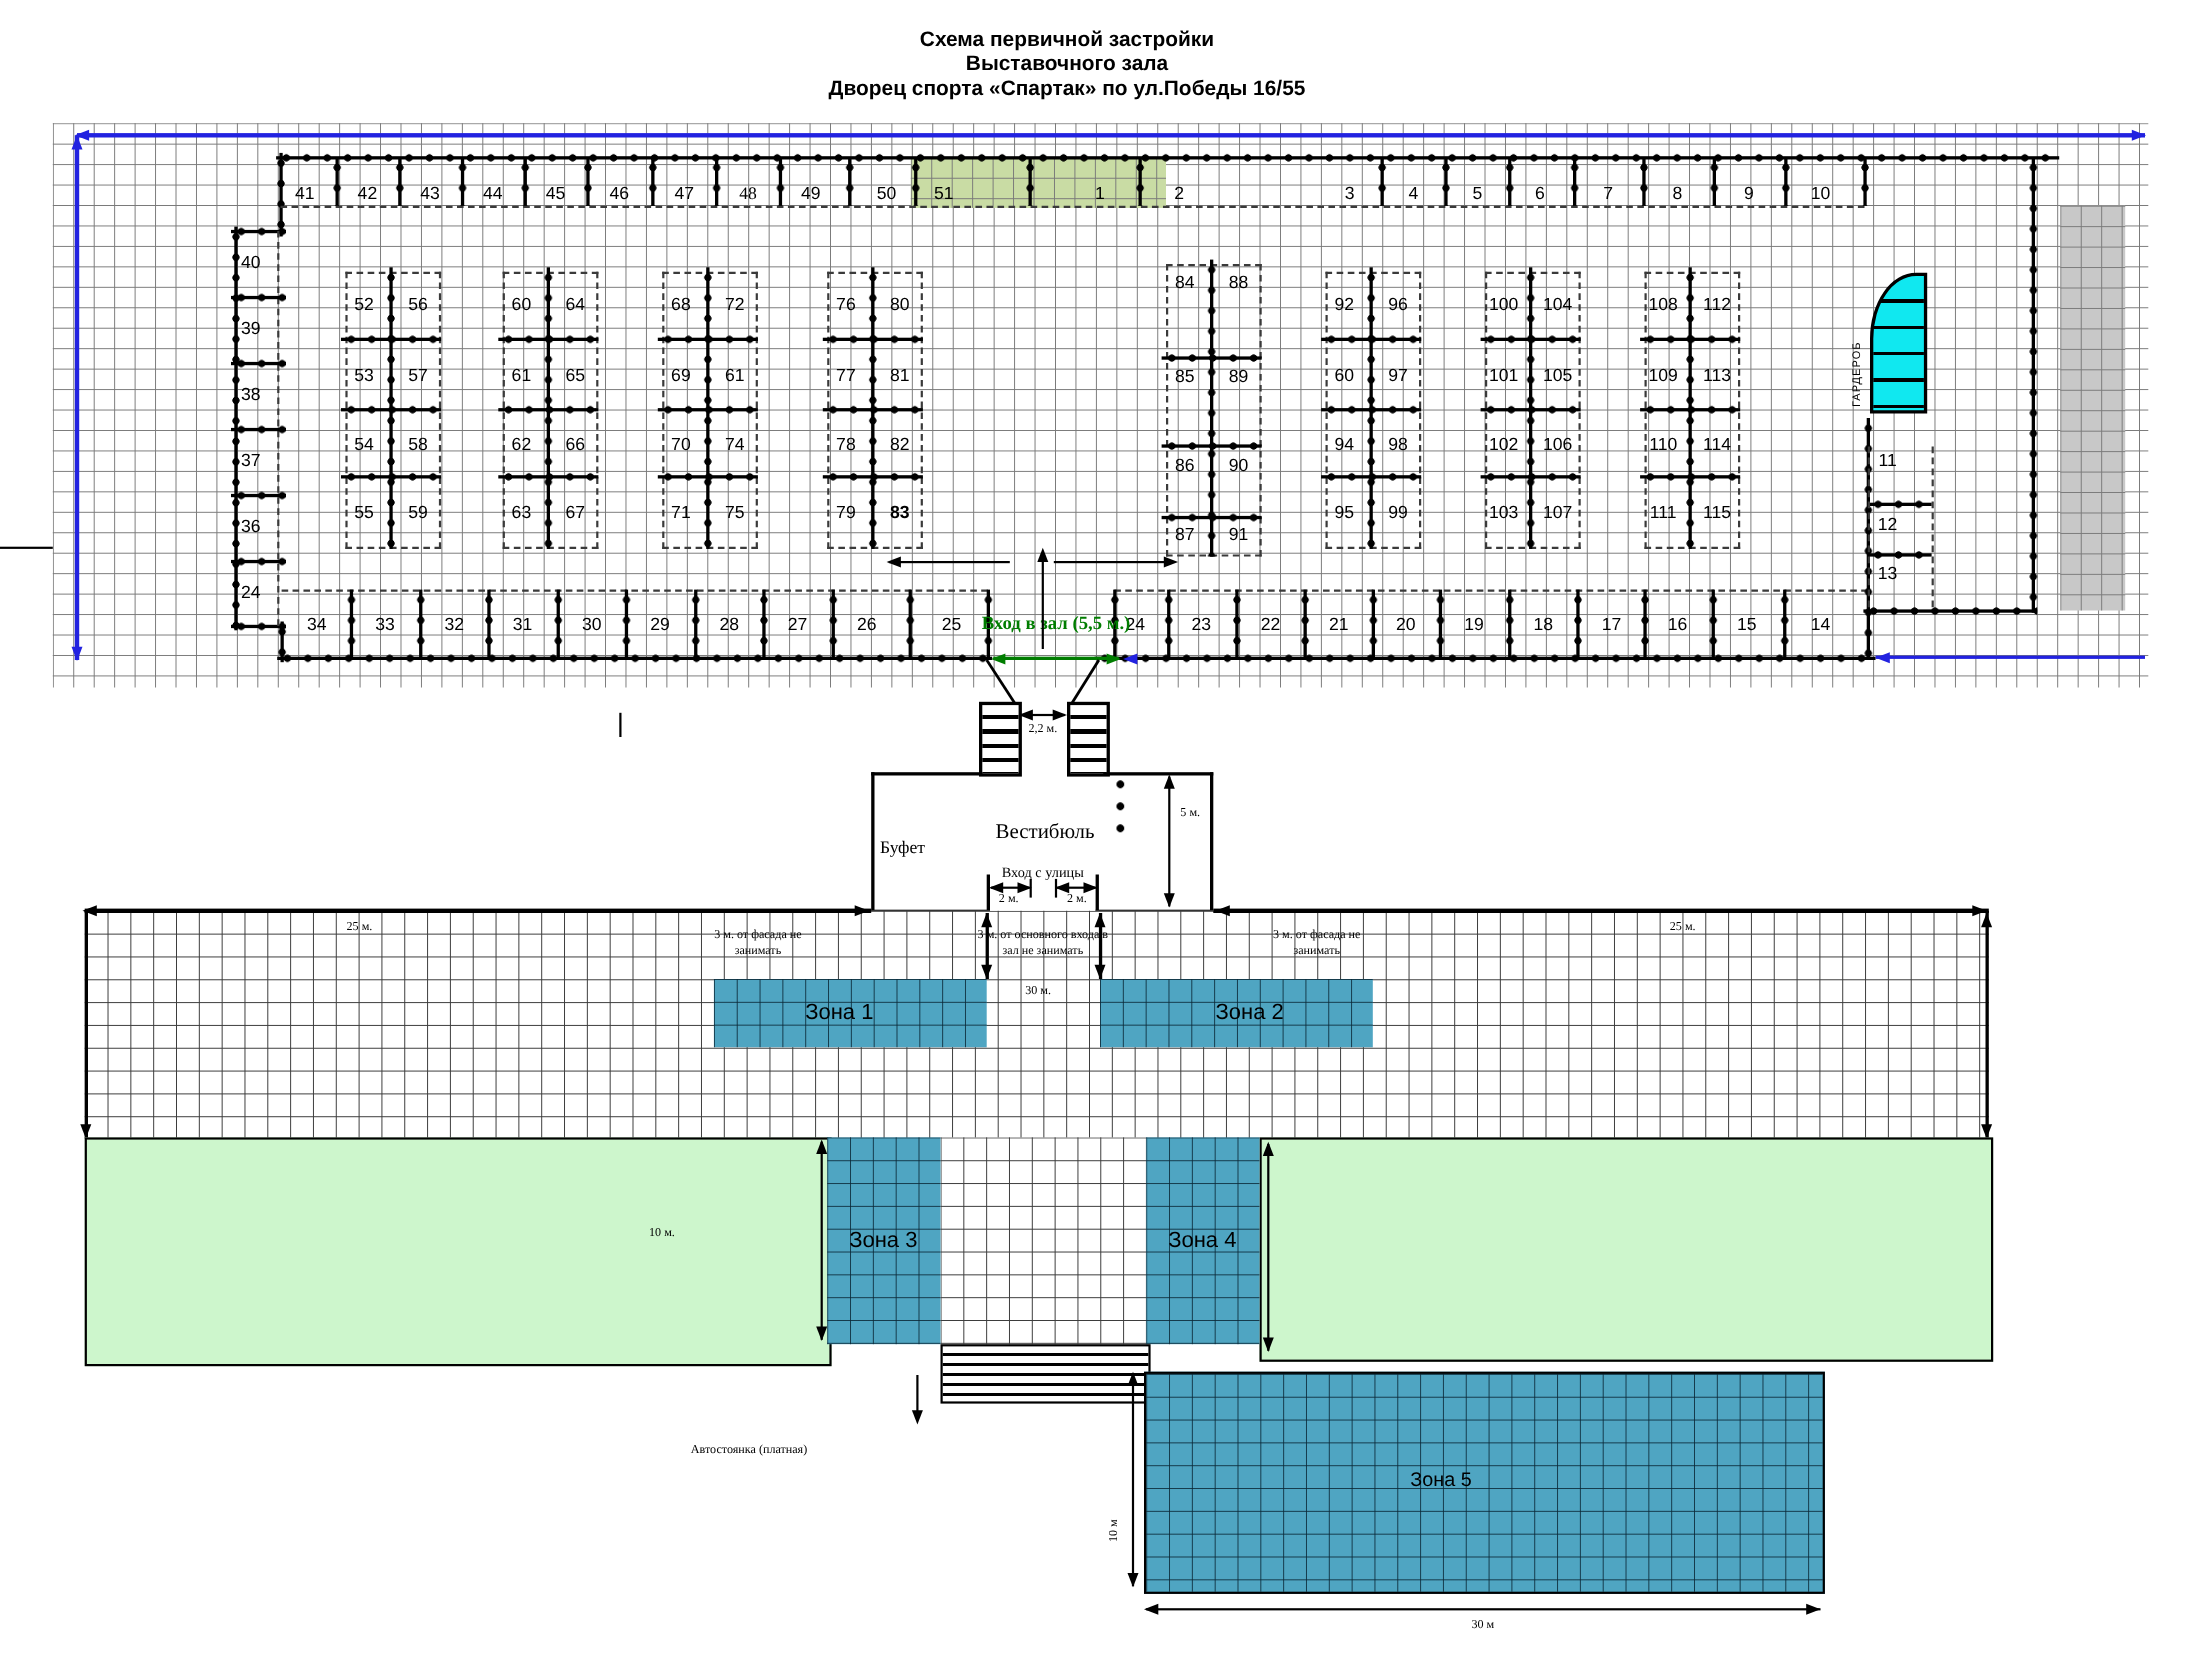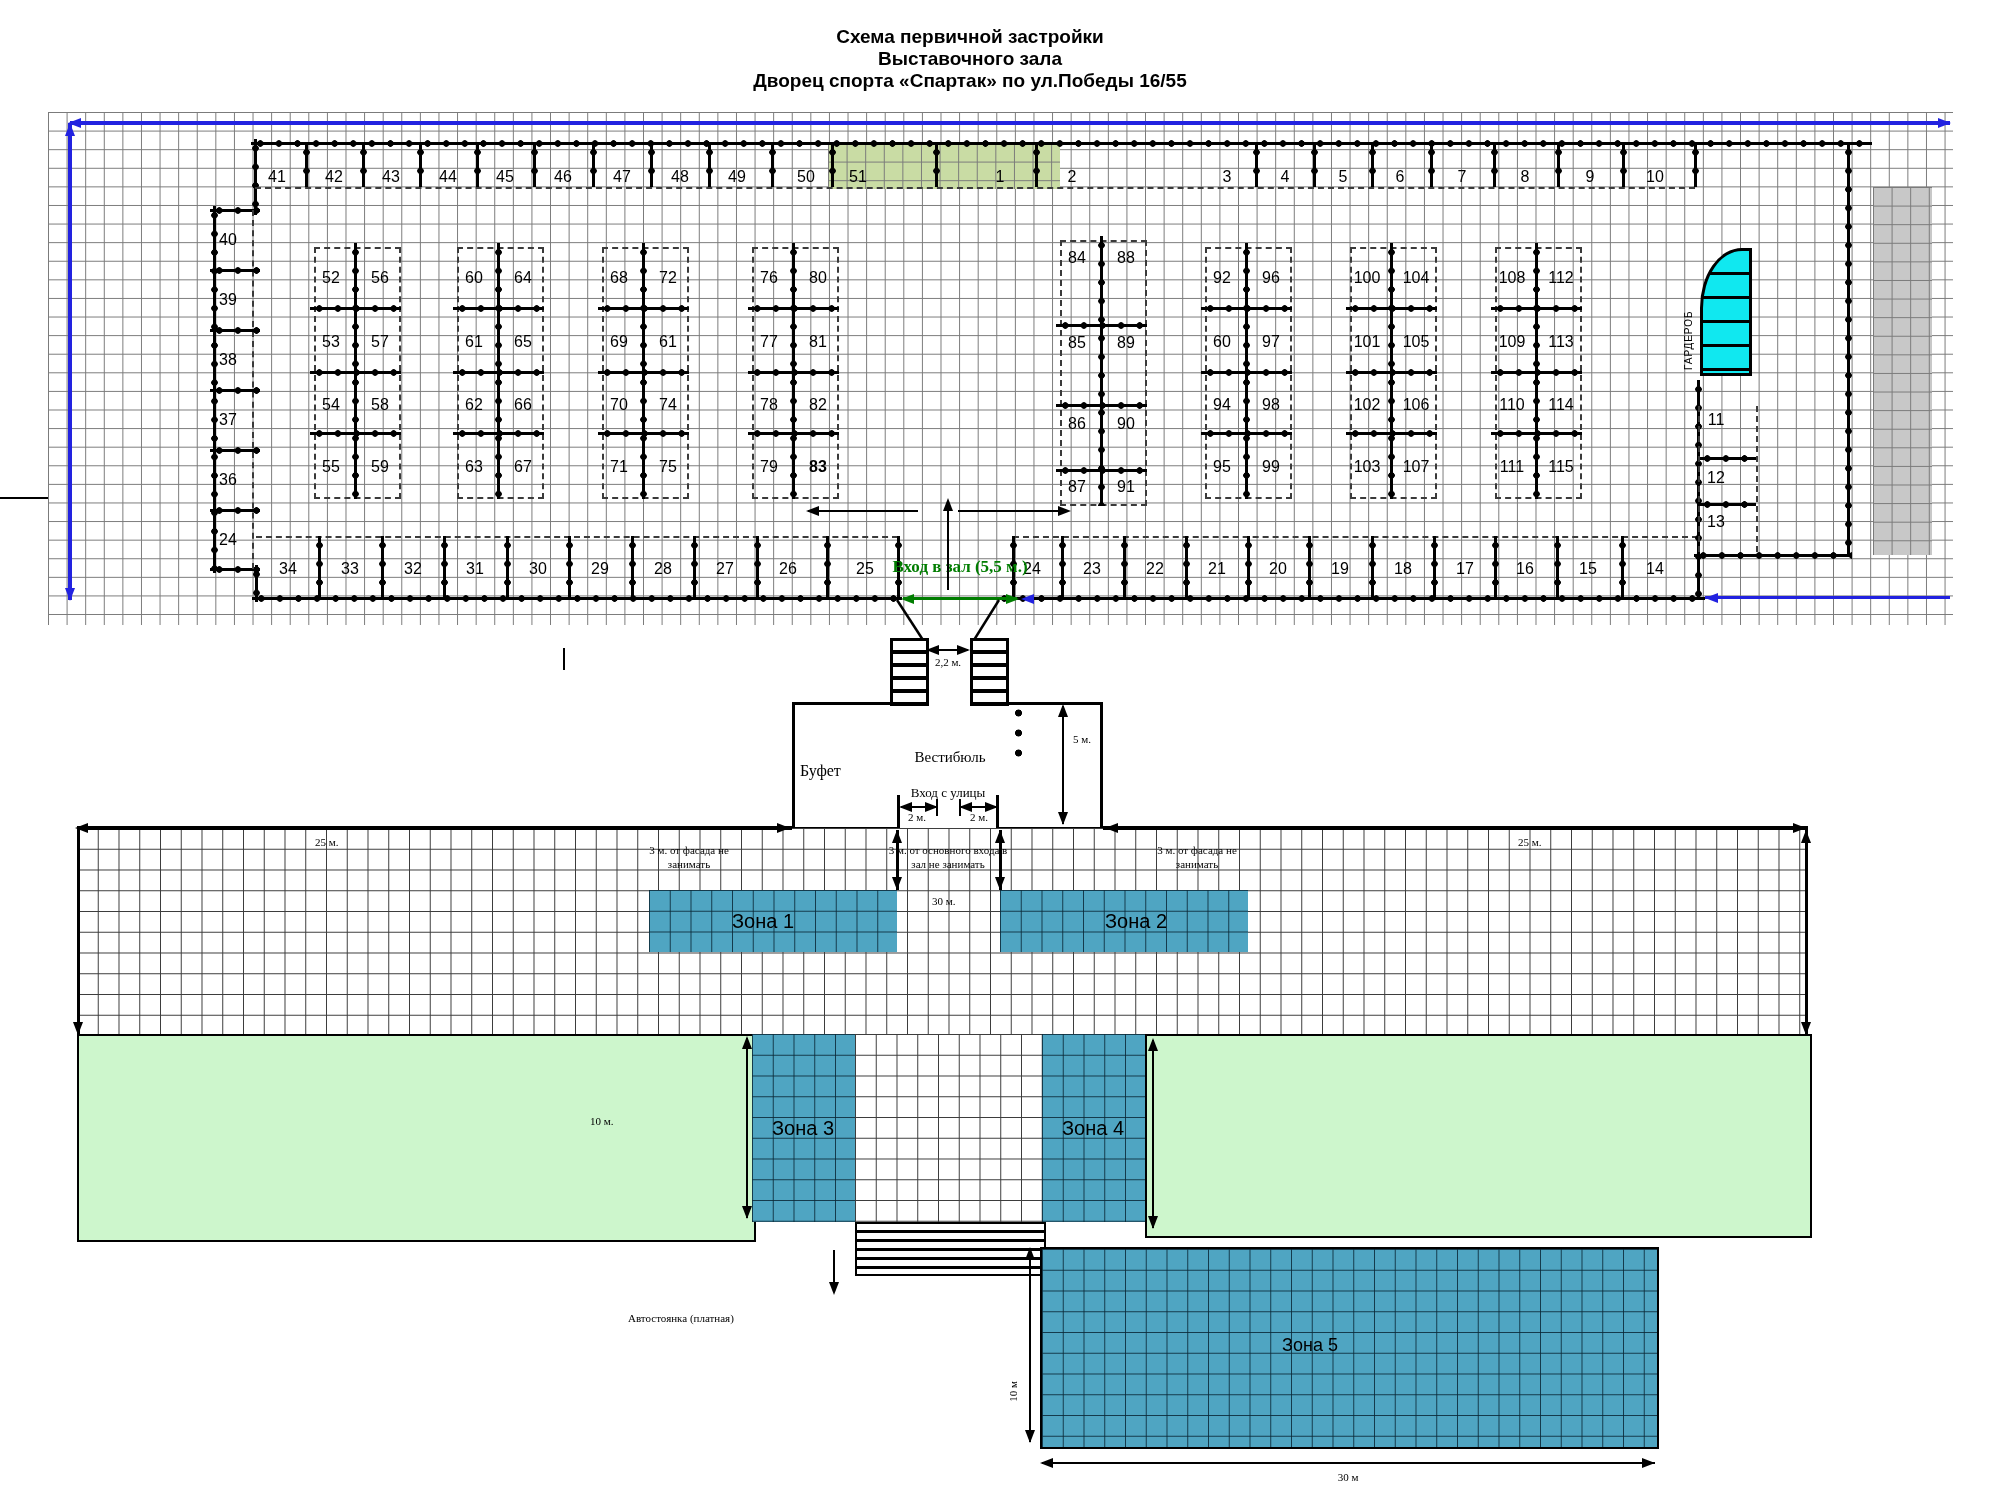--- a/index.html
+++ b/index.html
@@ -104,21 +104,21 @@
   <div class="wall-h" style="left:1698px;top:500px;width:58px;"></div>
 
   <div id="booths">
       <div class="num" style="left: 277px; top: 167px;">41</div>
       <div class="num" style="left: 334px; top: 167px;">42</div>
       <div class="num" style="left: 391px; top: 167px;">43</div>
       <div class="num" style="left: 448px; top: 167px;">44</div>
       <div class="num" style="left: 505px; top: 167px;">45</div>
       <div class="num" style="left: 563px; top: 167px;">46</div>
       <div class="num" style="left: 622px; top: 167px;">47</div>
-      <div class="num" style="left: 680px; top: 167px;">48</div>
+      <div class="num" style="left: 680px; top: 167px; font-family: Liberation Serif, serif;">48</div>
       <div class="num" style="left: 737px; top: 167px;">49</div>
       <div class="num" style="left: 806px; top: 167px;">50</div>
       <div class="num" style="left: 858px; top: 167px;">51</div>
       <div class="num" style="left: 1000px; top: 167px;">1</div>
       <div class="num" style="left: 1072px; top: 167px;">2</div>
       <div class="num" style="left: 1227px; top: 167px;">3</div>
       <div class="num" style="left: 1285px; top: 167px;">4</div>
       <div class="num" style="left: 1343px; top: 167px;">5</div>
       <div class="num" style="left: 1400px; top: 167px;">6</div>
       <div class="num" style="left: 1462px; top: 167px;">7</div>
@@ -330,21 +330,21 @@
   <div class="dimc" style="left:948px;top:655px;">2,2 м.</div>
   <div class="thin-v" style="left:563px;top:648px;height:22px;"></div>
 
   <div class="bwall" style="left:792px;top:702px;width:101px;height:3px;"></div>
   <div class="bwall" style="left:1003px;top:702px;width:100px;height:3px;"></div>
   <div class="bwall" style="left:792px;top:702px;width:3px;height:128px;"></div>
   <div class="bwall" style="left:1100px;top:702px;width:3px;height:128px;"></div>
   <div class="bwall" style="left:792px;top:827px;width:108px;height:3px;"></div>
   <div class="bwall" style="left:996px;top:827px;width:107px;height:3px;"></div>
 
-  <div class="dimc" style="left:950px;top:750px;font-size:15px;">Вестибюль</div>
+  <div class="dimc" style="left:950px;top:750px;font-size:19px;">Вестибюль</div>
   <div class="dim" style="left:800px;top:764px;font-size:16px;">Буфет</div>
   <div class="dimc" style="left:948px;top:786px;font-size:13px;">Вход с улицы</div>
 
   <div class="thin-v" style="left:1062px;top:706px;height:118px;"></div>
   <span class="tri tri-u" style="left:1058px;top:704px;color:#000;"></span>
   <span class="tri tri-d" style="left:1058px;top:812px;color:#000;"></span>
   <div class="dim" style="left:1073px;top:733px;">5 м.</div>
 
   <div class="abs" style="left:1015px;top:703px;width:7px;height:66px;
        background:radial-gradient(circle at center,#000 3.2px,transparent 3.8px) 0 0/7px 20px repeat-y;"></div>

